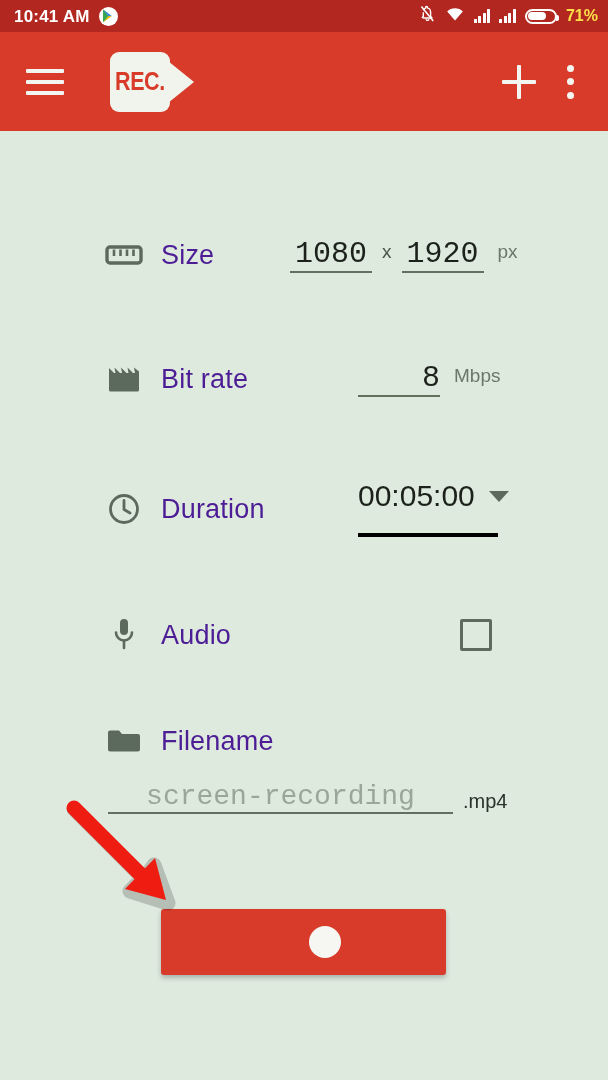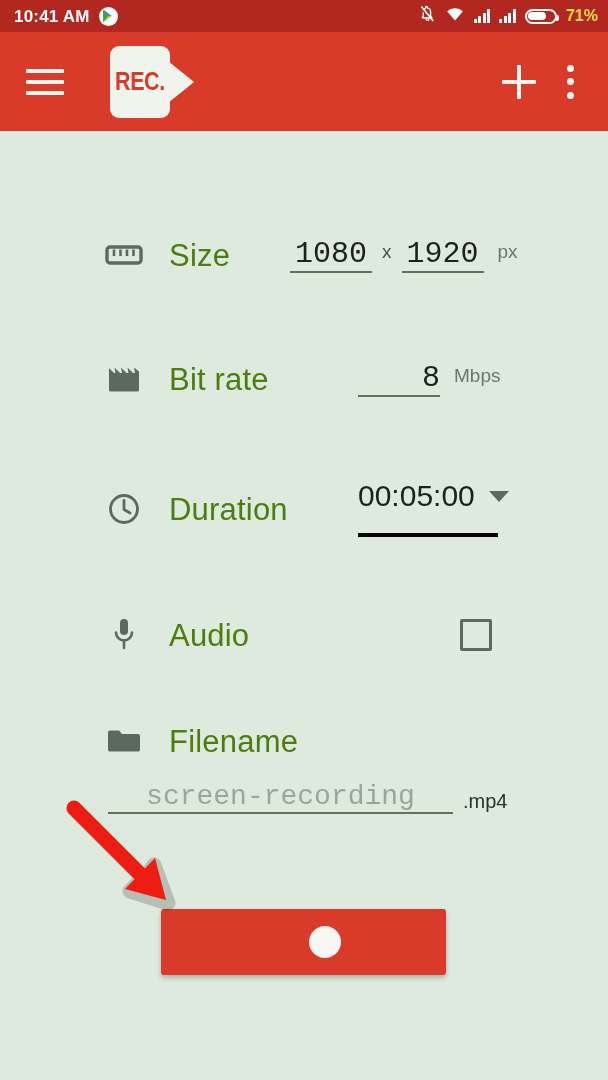--- a/index.html
+++ b/index.html
@@ -62,21 +62,21 @@
     width: 608px; height: 99px;
     background: #d93b2b;
     display: flex; align-items: center;
     padding: 0 22px 0 26px;
   }
   .hamburger { width: 42px; height: 32px; display: flex; flex-direction: column; justify-content: center; gap: 7px; cursor: pointer; }
   .hamburger span { display: block; height: 4px; width: 38px; background: #f3f6f0; border-radius: 1px; }
 
   .logo { margin-left: 42px; display: flex; align-items: center; height: 62px; }
   .logo-body {
-    width: 60px; height: 72px; background: #f1f4ec;
+    width: 60px; height: 60px; background: #f1f4ec;
     border-radius: 9px; display: flex; align-items: center; justify-content: center;
   }
   .logo-text {
     font-family: "Liberation Sans Narrow", "Liberation Sans", sans-serif;
     font-size: 25px; font-weight: bold; color: #d93b2b;
     letter-spacing: -0.5px; transform: scaleX(.86);
   }
   .logo-lens {
     width: 0; height: 0; margin-left: -2px;
     border-top: 21px solid transparent;
@@ -91,21 +91,21 @@
   .plus-icon::before { left: 0; top: 15px; width: 34px; height: 4px; }
   .plus-icon::after { top: 0; left: 15px; width: 4px; height: 34px; }
   .overflow-icon { width: 8px; height: 34px; display: flex; flex-direction: column; justify-content: space-between; align-items: center; cursor: pointer; margin-right: 12px; }
   .overflow-icon i { display: block; width: 7px; height: 7px; border-radius: 50%; background: #f3f6f0; }
 
   
   .content { position: absolute; top: 131px; left: 0; width: 608px; height: 949px; }
   .row { position: absolute; left: 0; width: 608px; display: flex; align-items: center; }
   .row-icon { width: 44px; height: 44px; margin-left: 102px; display: flex; align-items: center; justify-content: center; }
   .row-label {
-    margin-left: 23px; font-size: 31px; color: #4d7c0f;
+    margin-left: 15px; font-size: 27px; color: #4c1d95;
     font-weight: 400; line-height: 1; letter-spacing: .2px;
   }
   .icon-col { fill: none; stroke: #5c6a5d; }
 
   
   #row-size { top: 102px; }
   .size-fields { position: absolute; left: 290px; display: flex; align-items: flex-end; }
   .uline {
     border: none; border-bottom: 2px solid #62705f;
     background: transparent; outline: none;

